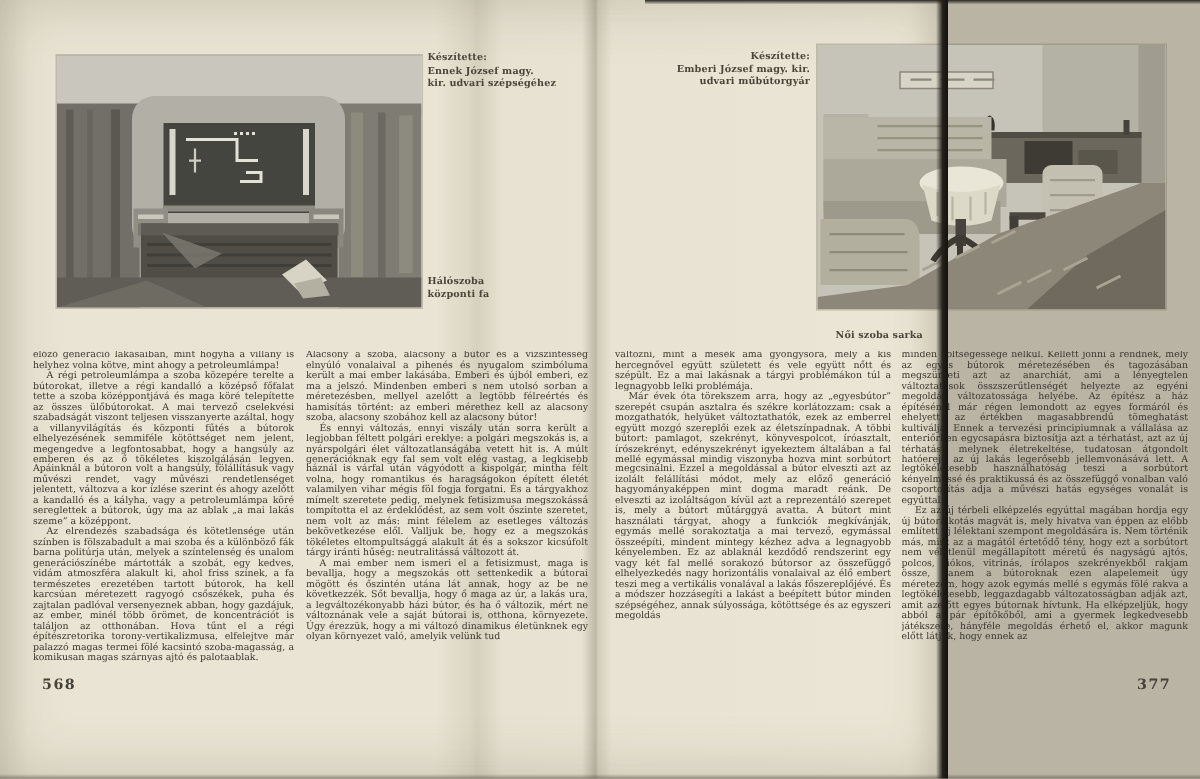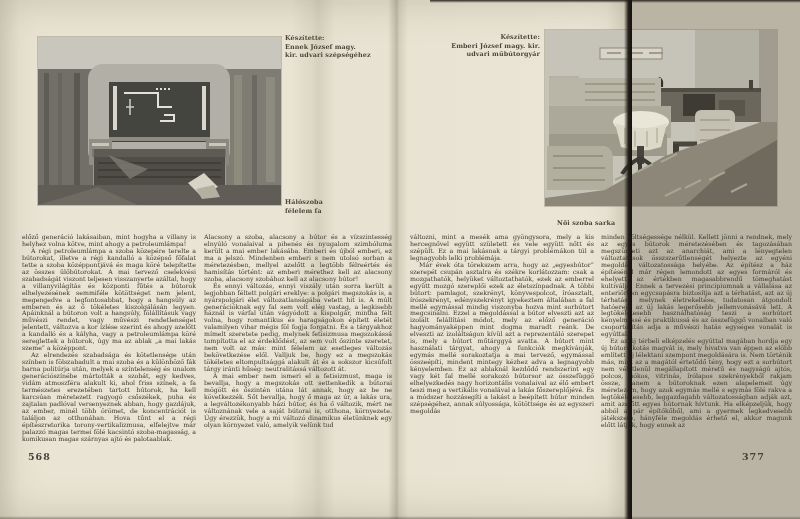--- a/index.html
+++ b/index.html
@@ -71,23 +71,23 @@
     <polygon points="150,146 166,136 180,150 162,158" fill="#d7d4c5"></polygon>
     <polygon points="158,152 176,148 182,160 164,162" fill="#b3b0a2"></polygon>
   </svg>
 
   <div class="caption" style="left:285px;top:34px;">
     <div>Készítette:</div>
     <div>Ennek József magy.</div>
     <div>kir. udvari szépségéhez</div>
   </div>
 
-  <div class="caption" style="left:285px;top:198px;">
+  <div class="caption" style="left:285px;top:183px;">
     <div>Hálószoba</div>
-    <div>félelem fa</div>
+    <div>központi fa</div>
   </div>
 
   <div class="col" style="left:22px;width:174px;">
     <p class="cont">előző generáció lakásaiban, mint hogyha a villany is helyhez volna kötve, mint ahogy a petroleumlámpa!</p>
     <p>A régi petroleumlámpa a szoba közepére terelte a bútorokat, illetve a régi kandalló a középső főfalat tette a szoba középpontjává és maga köré telepítette az összes ülőbútorokat. A mai tervező cselekvési szabadságát viszont teljesen visszanyerte azáltal, hogy a villanyvilágítás és központi fűtés a bútorok elhelyezésének semmiféle kötöttséget nem jelent, megengedve a legfontosabbat, hogy a hangsúly az emberen és az ő tökéletes kiszolgálásán legyen. Apáinknál a bútoron volt a hangsúly, fölállításuk vagy művészi rendet, vagy művészi rendetlenséget jelentett, változva a kor ízlése szerint és ahogy azelőtt a kandalló és a kályha, vagy a petroleumlámpa köré sereglettek a bútorok, úgy ma az ablak „a mai lakás szeme” a középpont.</p>
     <p>Az elrendezés szabadsága és kötetlensége után színben is fölszabadult a mai szoba és a különböző fák barna politúrja után, melyek a színtelenség és unalom generációszínébe mártották a szobát, egy kedves, vidám atmoszféra alakult ki, ahol friss színek, a fa természetes erezetében tartott bútorok, ha kell karcsúan méretezett ragyogó csőszékek, puha és zajtalan padlóval versenyeznek abban, hogy gazdájuk, az ember, minél több örömet, de koncentrációt is találjon az otthonában. Hova tűnt el a régi építészretorika torony-vertikalizmusa, elfelejtve már palazzó magas termei fölé kacsintó szoba-magasság, a komikusan magas szárnyas ajtó és palotaablak.</p>
   </div>
 
   <div class="col" style="left:204px;width:188px;">
     <p class="cont">Alacsony a szoba, alacsony a bútor és a vízszintesség elnyúló vonalaival a pihenés és nyugalom szimbóluma került a mai ember lakásába. Emberi és újból emberi, ez ma a jelszó. Mindenben emberi s nem utolsó sorban a méretezésben, mellyel azelőtt a legtöbb félreértés és hamisítás történt: az emberi mérethez kell az alacsony szoba, alacsony szobához kell az alacsony bútor!</p>
@@ -155,19 +155,19 @@
   <div class="col" style="left:410px;width:184px;">
     <p class="cont">változni, mint a mesék ama gyöngysora, mely a kis hercegnővel együtt született és vele együtt nőtt és szépült. Ez a mai lakásnak a tárgyi problémákon túl a legnagyobb lelki problémája.</p>
     <p>Már évek óta törekszem arra, hogy az „egyesbútor” szerepét csupán asztalra és székre korlátozzam: csak a mozgathatók, helyüket változtathatók, ezek az emberrel együtt mozgó szereplői ezek az életszínpadnak. A többi bútort: pamlagot, szekrényt, könyvespolcot, íróasztalt, írószekrényt, edényszekrényt igyekeztem általában a fal mellé egymással mindig viszonyba hozva mint sorbútort megcsinálni. Ezzel a megoldással a bútor elveszti azt az izolált felállítási módot, mely az előző generáció hagyományaképpen mint dogma maradt reánk. De elveszti az izoláltságon kívül azt a reprezentáló szerepet is, mely a bútort műtárggyá avatta. A bútort mint használati tárgyat, ahogy a funkciók megkívánják, egymás mellé sorakoztatja a mai tervező, egymással összeépíti, mindent mintegy kézhez adva a legnagyobb kényelemben. Ez az ablaknál kezdődő rendszerint egy vagy két fal mellé sorakozó bútorsor az összefüggő elhelyezkedés nagy horizontális vonalaival az élő embert teszi meg a vertikális vonalával a lakás főszereplőjévé. És a módszer hozzásegíti a lakást a beépített bútor minden szépségéhez, annak súlyossága, kötöttsége és az egyszeri megoldás</p>
   </div>
 
   <div class="col" style="left:601px;width:191px;">
     <p class="cont">minden költségessége nélkül. Kellett jönni a rendnek, mely az egyes bútorok méretezésében és tagozásában megszünteti azt az anarchiát, ami a lényegtelen változtatások összszerűtlenségét helyezte az egyéni megoldás változatossága helyébe. Az építész a ház építésénél már régen lemondott az egyes formáról és ehelyett az értékben magasabbrendű tömeghatást kultiválja. Ennek a tervezési principiumnak a vállalása az enteriőrben egycsapásra biztosítja azt a térhatást, azt az új térhatást, melynek életrekeltése, tudatosan átgondolt hatóereje az új lakás legerősebb jellemvonásává lett. A legtökéletesebb használhatóság teszi a sorbútort kényelmessé és praktikussá és az összefüggő vonalban való csoportosítás adja a művészi hatás egységes vonalát is egyúttal.</p>
     <p>Ez az új térbeli elképzelés egyúttal magában hordja egy új bútoralkotás magvát is, mely hivatva van éppen az előbb említett új lélektani szempont megoldására is. Nem történik más, mint az a magától értetődő tény, hogy ezt a sorbútort nem véletlenül megállapított méretű és nagyságú ajtós, polcos, fiókos, vitrinás, írólapos szekrényekből rakjam össze, hanem a bútoroknak ezen alapelemeit úgy méretezem, hogy azok egymás mellé s egymás fölé rakva a legtökéletesebb, leggazdagabb változatosságban adják azt, amit azelőtt egyes bútornak hívtunk. Ha elképzeljük, hogy abból a pár építőkőből, ami a gyermek legkedvesebb játékszere, hányféle megoldás érhető el, akkor magunk előtt látjuk, hogy ennek az</p>
   </div>
 
-  <div class="pageno" style="left:742px;top:451px;">377</div>
+  <div class="pageno" style="left:758px;top:451px;">377</div>
 
   <div class="gutter"></div>
   <div class="edge-top"></div>
   <div class="edge-bottom"></div>
   <div class="edge-right"></div>
 </div>
 
 </body></html>

